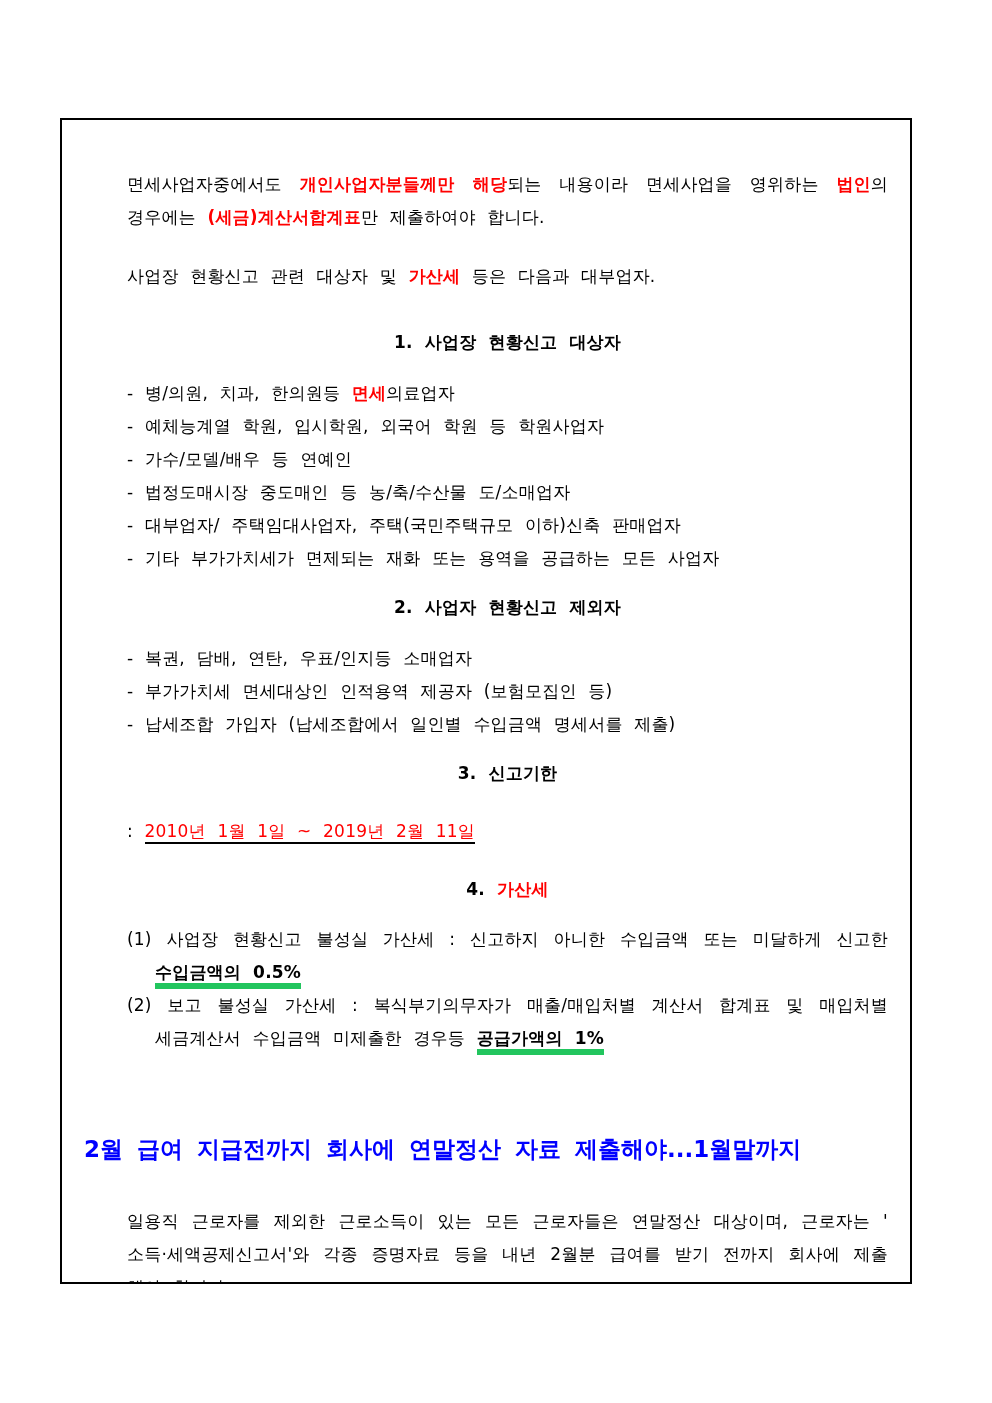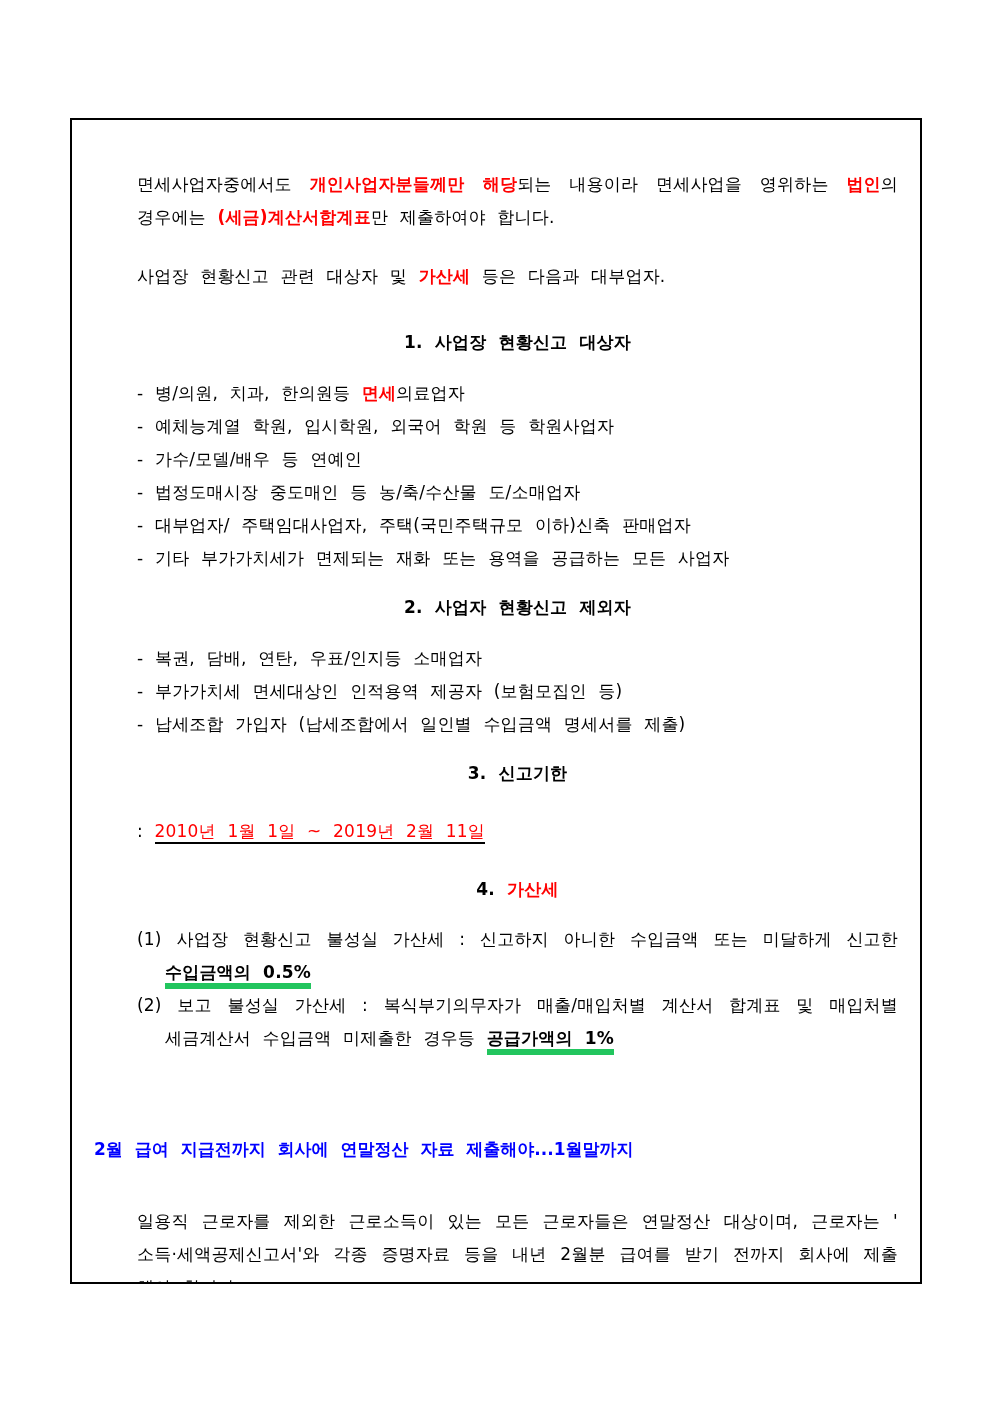--- a/index.html
+++ b/index.html
@@ -9,21 +9,21 @@
   }
   body {
     width: 992px;
     height: 1403px;
     position: relative;
     font-family: "DejaVu Sans", sans-serif;
     color: #000000;
   }
   .doc-box {
     position: absolute;
-    left: 70px;
+    left: 60px;
     top: 118px;
     width: 852px;
     height: 1166px;
     box-sizing: border-box;
     border: 2px solid #000000;
     padding: 48px 22px 0 22px;
     overflow: hidden;
     background: #ffffff;
   }
   .body-block {
@@ -42,21 +42,21 @@
   .u-red-text { color: #ff0000; font-weight: normal; border-bottom: 2px solid #000000; padding-bottom: 1px; }
   .indent2 { padding-left: 28px; }
   .mb-para { margin-bottom: 26px; }
   .mb-lead { margin-bottom: 33px; }
   .mb-title { margin-bottom: 18px; }
   .mb-list { margin-bottom: 16px; }
   .mb-gap25 { margin-bottom: 25px; }
   .mb-gap17 { margin-bottom: 17px; }
   .mb-gap48 { margin-bottom: 76px; }
   .news-headline {
-    font-size: 17px;
+    font-size: 23px;
     line-height: 36px;
     font-weight: bold;
     color: #0000ff;
     margin-left: 0;
     margin-bottom: 38px;
     word-spacing: 6px;
   }
 </style>
 </head>
 <body>

